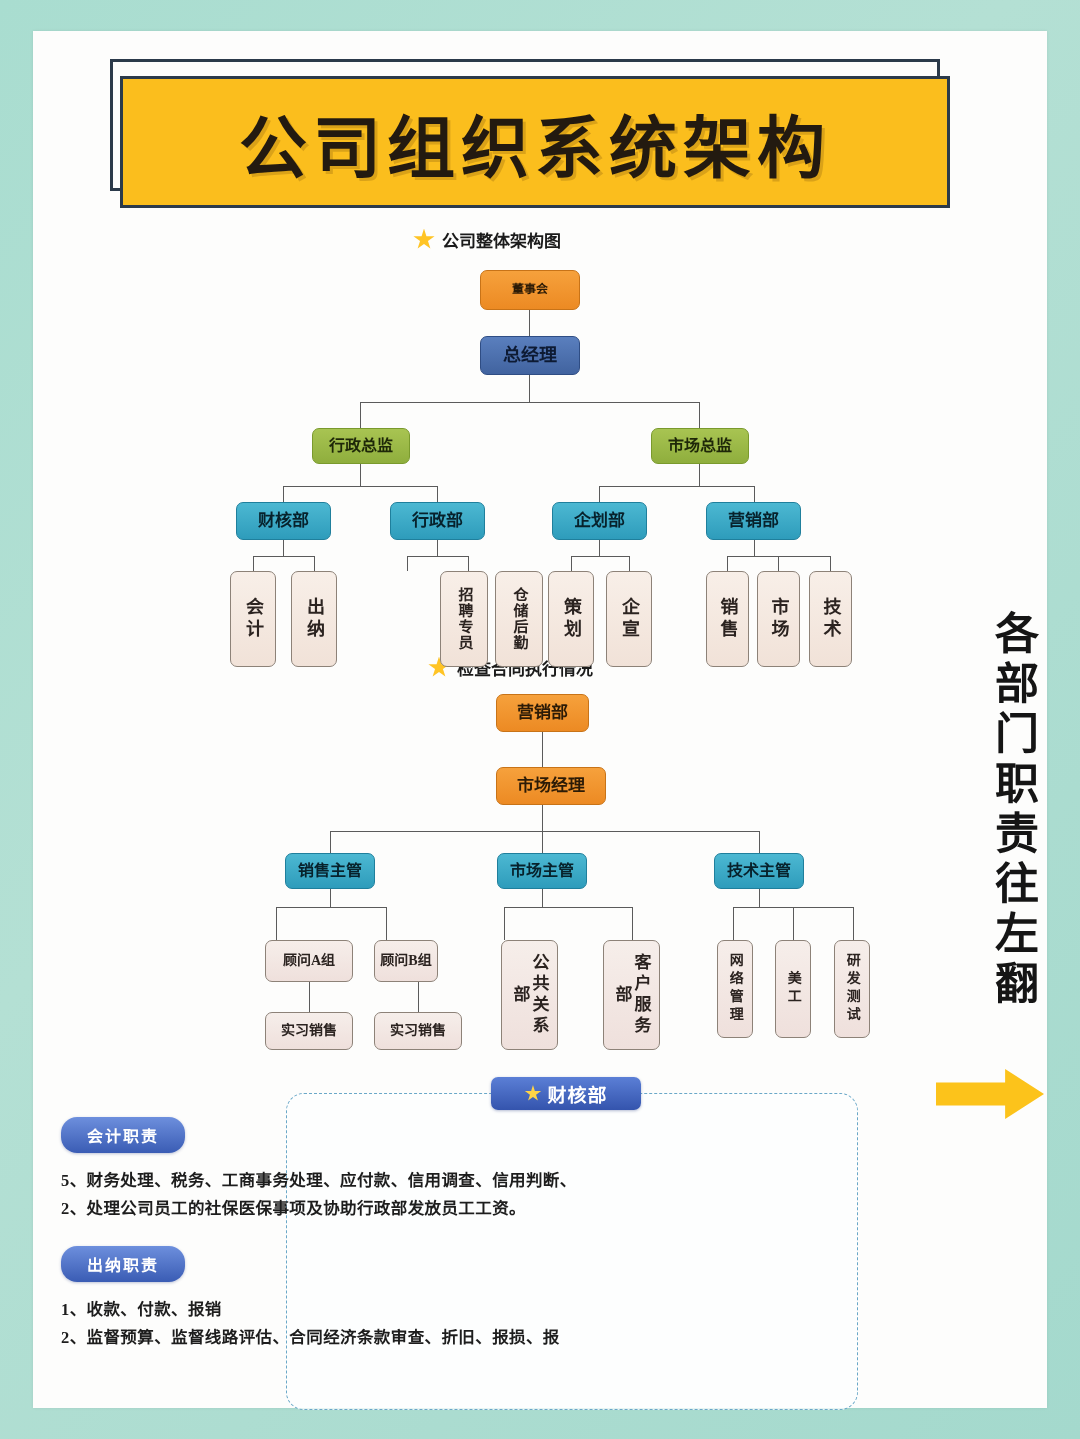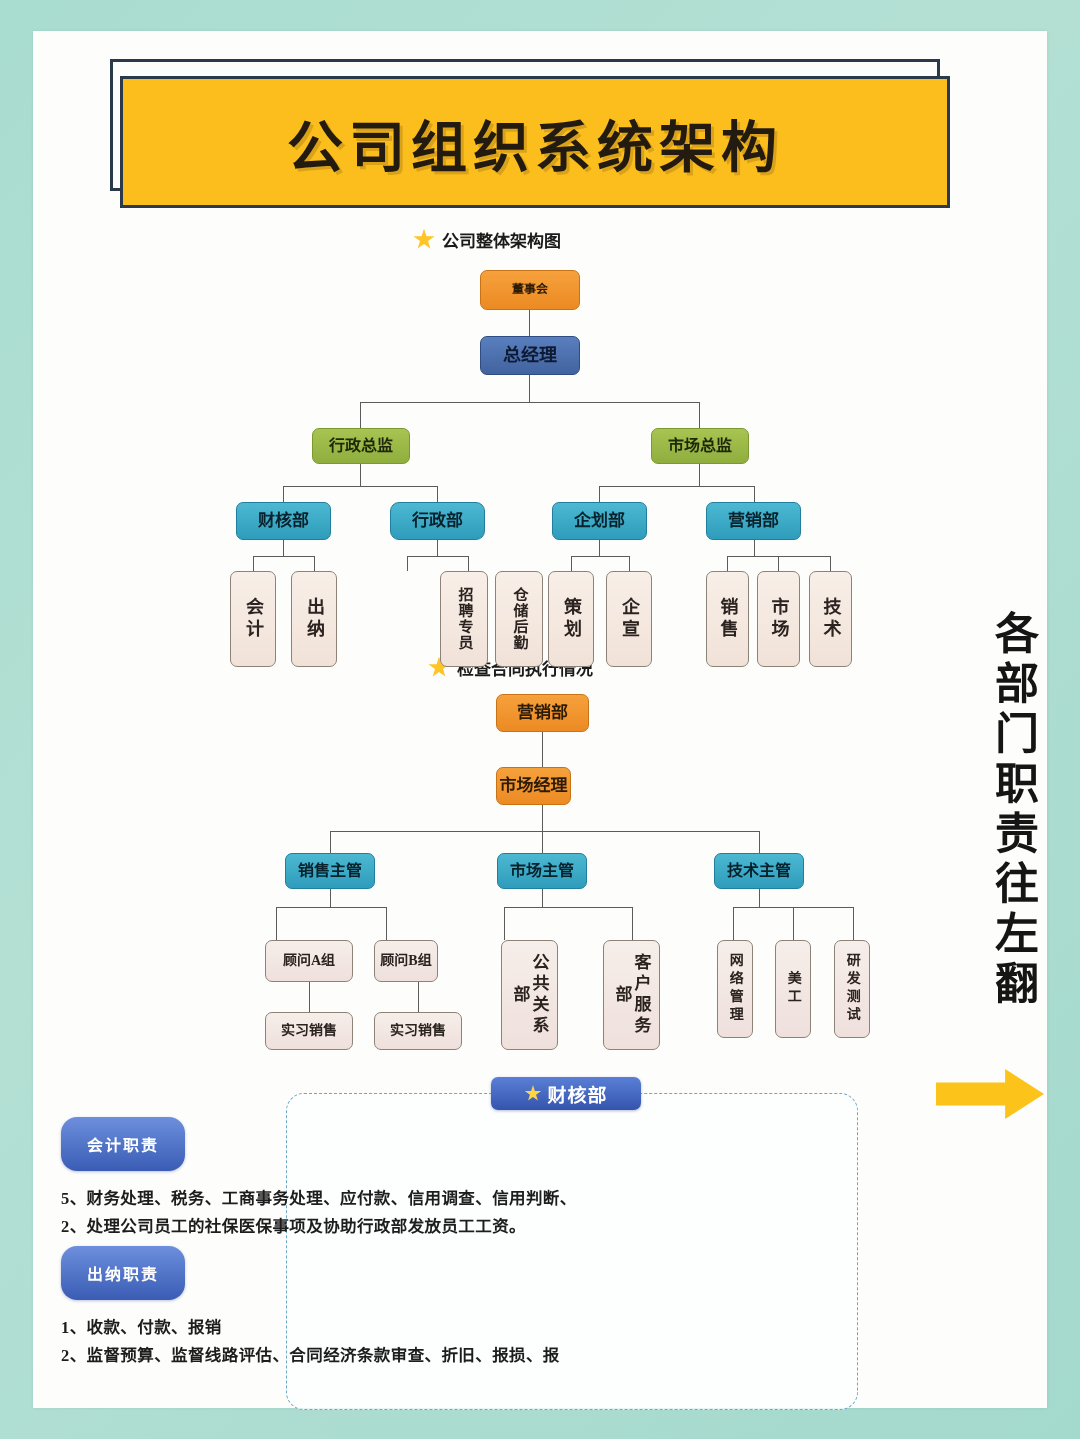--- a/index.html
+++ b/index.html
@@ -22,21 +22,21 @@
     position:absolute;left:0;top:0;width:830px;height:132px;
     border:3px solid #2b3a4a;background:#fdfdfc;box-sizing:border-box;
   }
   .title-bar{
     position:absolute;left:10px;top:17px;width:830px;height:132px;
     border:3px solid #2b3a4a;background:#fbbe1d;box-sizing:border-box;
     display:flex;align-items:center;justify-content:center;
   }
   .title-text{
     font-family:Liberation Sans, sans-serif;
-    font-weight:bold;font-size:56px;color:#231a10;
+    font-weight:bold;font-size:68px;color:#231a10;
     letter-spacing:6px;
     text-shadow:3px 3px 0 rgba(120,80,10,.25);
     white-space:nowrap;
   }
 
   
   .section-head{
     position:absolute;display:flex;align-items:center;gap:7px;
     font-family:"Liberation Sans","DejaVu Sans",sans-serif;
     font-weight:bold;font-size:17px;color:#1b1b1b;white-space:nowrap;
@@ -102,21 +102,21 @@
     display:flex;align-items:center;justify-content:center;gap:6px;
     font-family:"Liberation Serif","DejaVu Serif",serif;
     font-weight:bold;font-size:19px;letter-spacing:1px;z-index:5;
     box-shadow:0 1px 3px rgba(40,60,130,.35);
   }
   .star-sm{width:17px;height:17px;flex:none;
     background:#ffd447;
     clip-path:polygon(50% 0%,61% 35%,98% 35%,68% 57%,79% 91%,50% 70%,21% 91%,32% 57%,2% 35%,39% 35%);}
   .pill{
     display:inline-flex;align-items:center;justify-content:center;
-    padding:15px 26px;border-radius:16px;
+    padding:6px 26px;border-radius:16px;
     background:linear-gradient(180deg,#6d8fdd,#3a5cb4);
     color:#fff;font-weight:bold;font-size:16px;letter-spacing:2px;
     font-family:"Liberation Serif","DejaVu Serif",serif;
     box-shadow:0 1px 3px rgba(40,60,130,.3);
   }
   .duty-block{position:absolute;left:28px;width:516px;}
   .duty-lines{margin-top:14px;}
   .duty-line{
     font-family:"Liberation Serif","DejaVu Serif",serif;
     font-weight:bold;font-size:16.5px;color:#1d1d1d;
@@ -160,21 +160,21 @@
     <div class="ln lnh" style="left:250px;top:455px;width:155px;"></div>
     <div class="ln lnv" style="left:250px;top:455px;height:16px;"></div>
     <div class="ln lnv" style="left:404px;top:455px;height:16px;"></div>
 
     <div class="ln lnv" style="left:666px;top:433px;height:22px;"></div>
     <div class="ln lnh" style="left:566px;top:455px;width:155px;"></div>
     <div class="ln lnv" style="left:566px;top:455px;height:16px;"></div>
     <div class="ln lnv" style="left:721px;top:455px;height:16px;"></div>
 
     <div class="node n-teal" style="left:203px;top:471px;width:95px;height:38px;font-size:17px;">财核部</div>
-    <div class="node n-teal" style="left:357px;top:471px;width:95px;height:38px;font-size:17px;border-radius:9px;">行政部</div>
+    <div class="node n-teal" style="left:357px;top:471px;width:95px;height:38px;font-size:17px;">行政部</div>
     <div class="node n-teal" style="left:519px;top:471px;width:95px;height:38px;font-size:17px;">企划部</div>
     <div class="node n-teal" style="left:673px;top:471px;width:95px;height:38px;font-size:17px;">营销部</div>
 
     <div class="ln lnv" style="left:250px;top:509px;height:16px;"></div>
     <div class="ln lnh" style="left:220px;top:525px;width:61px;"></div>
     <div class="ln lnv" style="left:220px;top:525px;height:15px;"></div>
     <div class="ln lnv" style="left:281px;top:525px;height:15px;"></div>
     <div class="node n-cream vert" style="left:197px;top:540px;width:46px;height:96px;font-size:18px;">会计</div>
     <div class="node n-cream vert" style="left:258px;top:540px;width:46px;height:96px;font-size:18px;">出纳</div>
 
@@ -205,21 +205,21 @@
   <div class="section-head" style="left:395px;top:624px;">
     <span class="star"></span>
     <span>检查合同执行情况</span>
   </div>
 
   <div class="chart" style="left:0;top:0;width:1014px;height:1020px;">
 
     <div class="node n-orange" style="left:463px;top:663px;width:93px;height:38px;font-size:17px;">营销部</div>
     <div class="ln lnv" style="left:509px;top:701px;height:35px;"></div>
 
-    <div class="node n-orange" style="left:463px;top:736px;width:75px;height:38px;font-size:17px;">市场经理</div>
+    <div class="node n-orange" style="left:463px;top:736px;width:110px;height:38px;font-size:17px;">市场经理</div>
 
     <div class="ln lnv" style="left:509px;top:774px;height:26px;"></div>
     <div class="ln lnh" style="left:297px;top:800px;width:429px;"></div>
     <div class="ln lnv" style="left:297px;top:800px;height:22px;"></div>
     <div class="ln lnv" style="left:509px;top:800px;height:22px;"></div>
     <div class="ln lnv" style="left:726px;top:800px;height:22px;"></div>
 
     <div class="node n-teal" style="left:252px;top:822px;width:90px;height:36px;font-size:16px;">销售主管</div>
     <div class="node n-teal" style="left:464px;top:822px;width:90px;height:36px;font-size:16px;">市场主管</div>
     <div class="node n-teal" style="left:681px;top:822px;width:90px;height:36px;font-size:16px;">技术主管</div>

